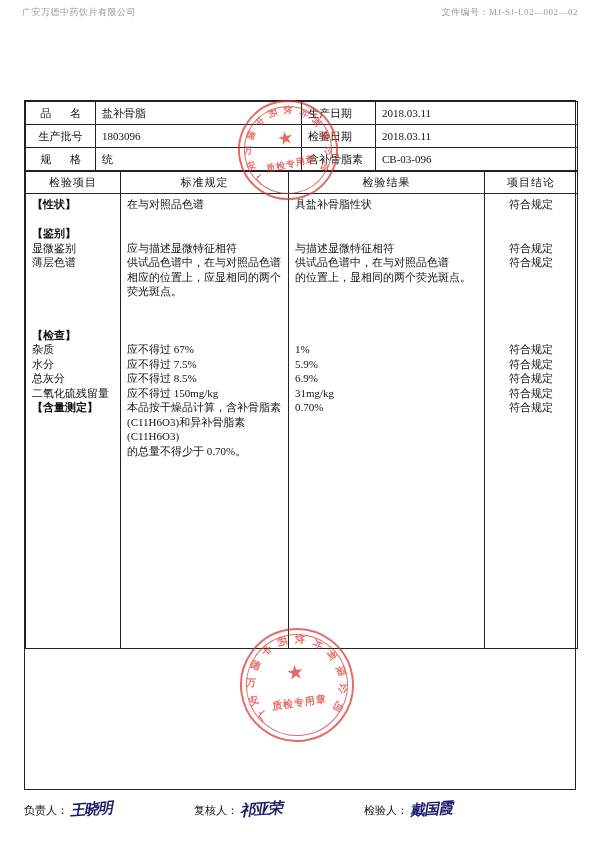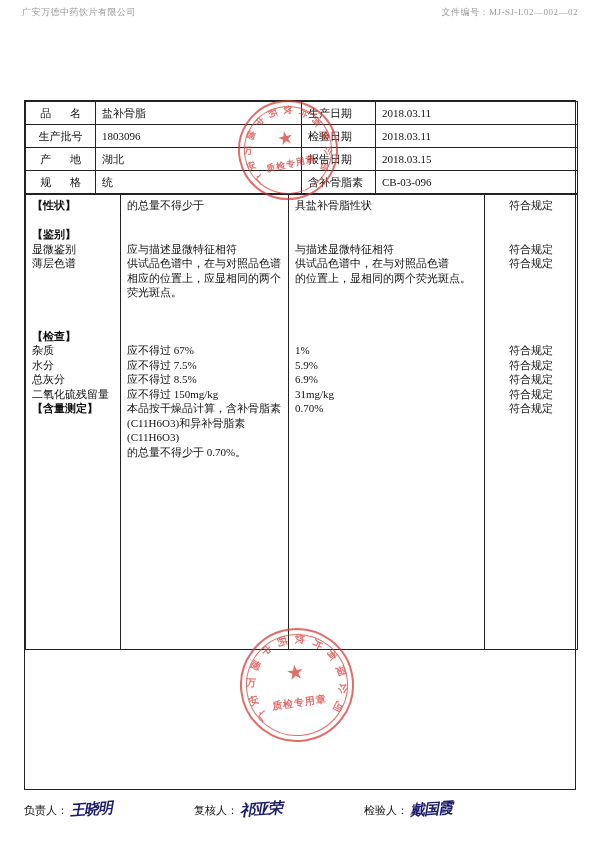--- a/index.html
+++ b/index.html
@@ -271,36 +271,36 @@
         <td class="lbl2">生产日期</td>
         <td class="val2">2018.03.11</td>
       </tr>
       <tr>
         <td class="lbl">生产批号</td>
         <td class="val">1803096</td>
         <td class="lbl2">检验日期</td>
         <td class="val2">2018.03.11</td>
       </tr>
       <tr>
-        <td class="lbl spread">产    地</td>
-        <td class="val">湖北</td>
-        <td class="lbl2">报告日期</td>
-        <td class="val2">2018.03.15</td>
-      </tr>
-      <tr>
         <td class="lbl spread">规    格</td>
         <td class="val">统</td>
         <td class="lbl2">含补骨脂素</td>
         <td class="val2">CB-03-096</td>
       </tr>
     </tbody>
       </table>
 
     <table class="results">
       <tbody>
+          <tr>
+        <th class="col-item">检验项目</th>
+        <th class="col-std">标准规定</th>
+        <th class="col-res">检验结果</th>
+        <th class="col-con">项目结论</th>
+      </tr>
       <tr>
         <td class="col-item body-cell">
           <div id="col-item">
                 <div class="line bold">【性状】</div>
                 <div class="line">&nbsp;</div>
                 <div class="line bold">【鉴别】</div>
                 <div class="line">显微鉴别</div>
                 <div class="line">薄层色谱</div>
                 <div class="line">&nbsp;</div>
                 <div class="line">&nbsp;</div>
@@ -309,21 +309,21 @@
                 <div class="line bold">【检查】</div>
                 <div class="line">杂质</div>
                 <div class="line">水分</div>
                 <div class="line">总灰分</div>
                 <div class="line">二氧化硫残留量</div>
                 <div class="line bold">【含量测定】</div>
               </div>
         </td>
         <td class="col-std body-cell">
           <div id="col-standard">
-                <div class="line">的总量不得少于</div>
+                <div class="line">在与对照品色谱</div>
                 <div class="line">&nbsp;</div>
                 <div class="line">&nbsp;</div>
                 <div class="line">应与描述显微特征相符</div>
                 <div class="line">供试品色谱中，在与对照品色谱</div>
                 <div class="line">相应的位置上，应显相同的两个</div>
                 <div class="line">荧光斑点。</div>
                 <div class="line">&nbsp;</div>
                 <div class="line">&nbsp;</div>
                 <div class="line">&nbsp;</div>
                 <div class="line">应不得过 67%</div>

